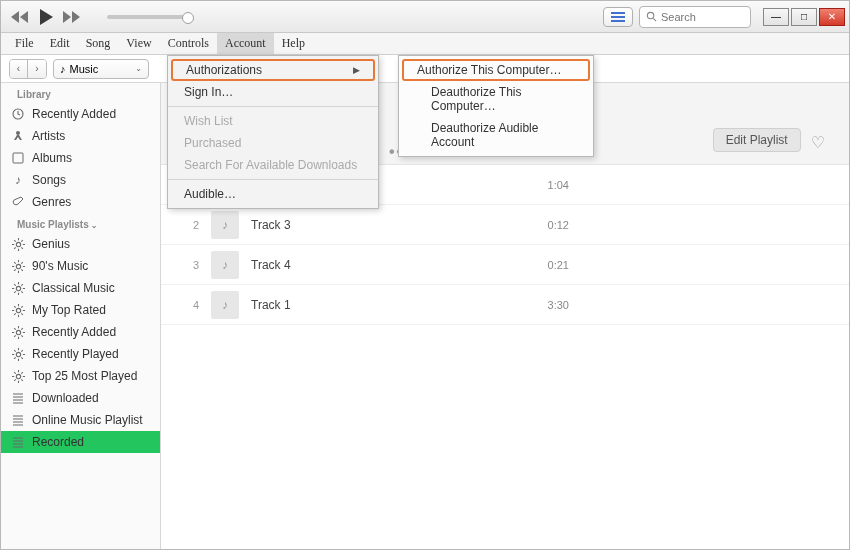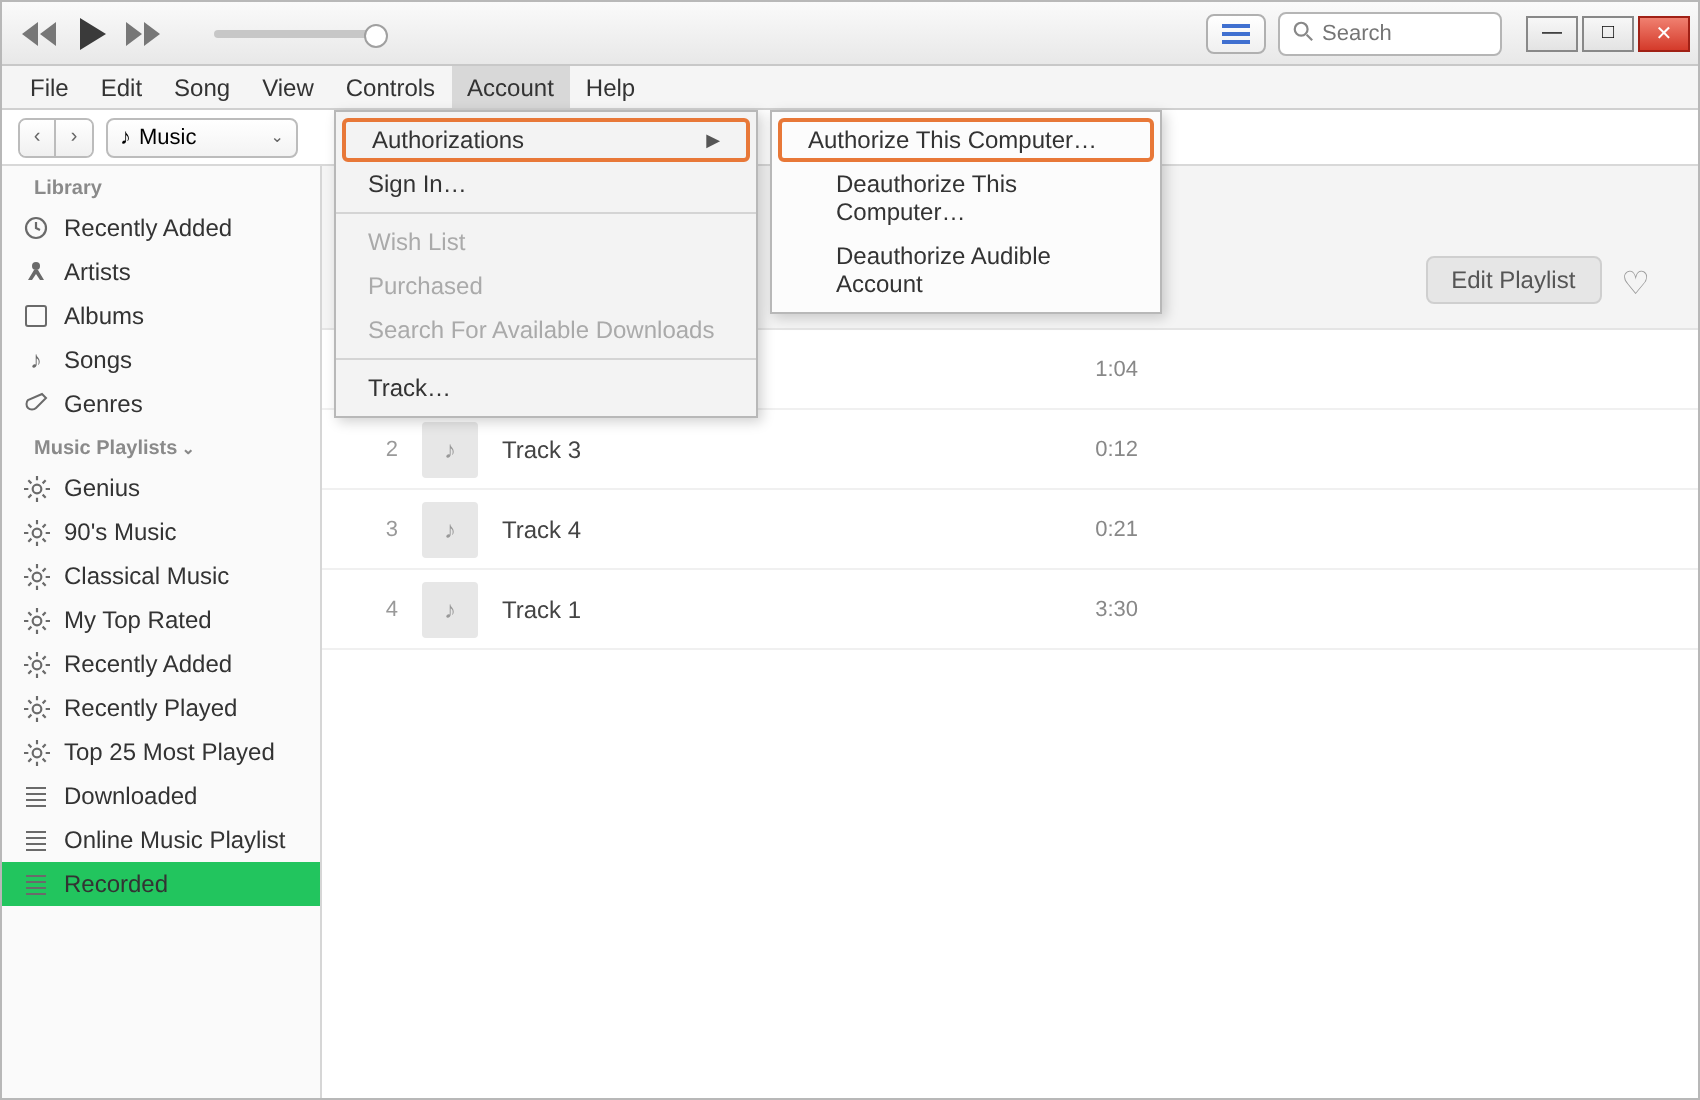--- a/index.html
+++ b/index.html
@@ -15,31 +15,31 @@
     .apple { position: absolute; left: 50%; transform: translateX(-50%); color: #5a5a5a; font-size: 18px; }
     .tb-right { margin-left: auto; display: flex; align-items: center; gap: 6px; }
     .list-btn { width: 30px; height: 20px; background: linear-gradient(#fff,#f0f0f0); border: 1px solid #b0b0b0; border-radius: 4px; display: flex; align-items: center; justify-content: center; color: #4070d0; }
     .search { width: 112px; height: 22px; background: #fff; border: 1px solid #b5b5b5; border-radius: 4px; display: flex; align-items: center; padding: 0 6px; gap: 4px; }
     .search input { border: none; outline: none; width: 100%; font-size: 11px; color: #333; }
     .wincontrols { display: flex; gap: 2px; margin-left: 6px; }
     .wc { width: 26px; height: 18px; border: 1px solid #888; background: linear-gradient(#f7f7f7,#e3e3e3); display: flex; align-items: center; justify-content: center; font-size: 10px; }
     .wc.close { background: linear-gradient(#f08070,#d43a2a); color: #fff; border-color: #a02015; }
     
     .menubar { height: 22px; background: #f5f5f5; border-bottom: 1px solid #d0d0d0; display: flex; align-items: stretch; font-size: 12px; color: #333; padding-left: 6px; position: relative; }
-    .menu-item { padding: 0 8px; display: flex; align-items: center; cursor: default; }
+    .menu-item { padding: 0 8px; display: flex; align-items: center; cursor: default; font-family: Liberation Serif, serif; }
     .menu-item.active { background: #d8d8d8; }
     
     .account-menu { position: absolute; left: 166px; top: 22px; width: 212px; background: #f3f3f3; border: 1px solid #b8b8b8; box-shadow: 2px 2px 6px rgba(0,0,0,0.18); font-size: 12px; padding: 3px 0; z-index: 10; }
     .menu-row { padding: 4px 16px; display: flex; align-items: center; color: #333; position: relative; }
     .menu-row.disabled { color: #aaa; }
     .menu-row.highlight { border: 2px solid #e87838; border-radius: 3px; margin: 0 3px; padding: 2px 13px; }
     .menu-arrow { margin-left: auto; font-size: 9px; color: #555; }
     .menu-sep { height: 1px; background: #d4d4d4; margin: 3px 0; }
     
-    .submenu { position: absolute; left: 384px; top: 22px; width: 196px; background: #fcfcfc; border: 1px solid #b8b8b8; box-shadow: 2px 2px 6px rgba(0,0,0,0.18); font-size: 12px; padding: 3px 0; z-index: 10; }
+    .submenu { position: absolute; left: 397px; top: 22px; width: 196px; background: #fcfcfc; border: 1px solid #b8b8b8; box-shadow: 2px 2px 6px rgba(0,0,0,0.18); font-size: 12px; padding: 3px 0; z-index: 10; }
     .sub-row { padding: 4px 32px; color: #333; }
     .sub-row.highlight { border: 2px solid #e87838; border-radius: 3px; margin: 0 3px; padding: 2px 13px; }
     
     .toolbar2 { height: 28px; display: flex; align-items: center; padding: 0 8px; border-bottom: 1px solid #d8d8d8; gap: 6px; }
     .navbtns { display: flex; border: 1px solid #bcbcbc; border-radius: 4px; overflow: hidden; }
     .navbtn { width: 18px; height: 18px; display: flex; align-items: center; justify-content: center; font-size: 10px; color: #666; background: linear-gradient(#fff,#f0f0f0); }
     .navbtn:first-child { border-right: 1px solid #bcbcbc; }
     .catselect { width: 96px; height: 20px; border: 1px solid #bcbcbc; border-radius: 4px; background: linear-gradient(#fff,#f3f3f3); display: flex; align-items: center; padding: 0 6px; font-size: 11px; gap: 4px; }
     .catselect .caret { margin-left: auto; font-size: 8px; color: #666; }
     
@@ -124,21 +124,21 @@
     <div class="menu-row highlight">
       <span>Authorizations</span>
       <span class="menu-arrow">▶</span>
     </div>
     <div class="menu-row">Sign In…</div>
     <div class="menu-sep"></div>
     <div class="menu-row disabled">Wish List</div>
     <div class="menu-row disabled">Purchased</div>
     <div class="menu-row disabled">Search For Available Downloads</div>
     <div class="menu-sep"></div>
-    <div class="menu-row">Track…</div>
+    <div class="menu-row">Audible…</div>
   </div>
 
   <div class="submenu">
     <div class="sub-row highlight">Authorize This Computer…</div>
     <div class="sub-row">Deauthorize This Computer…</div>
     <div class="sub-row">Deauthorize Audible Account</div>
   </div>
 </div>
 
 <div class="toolbar2">

